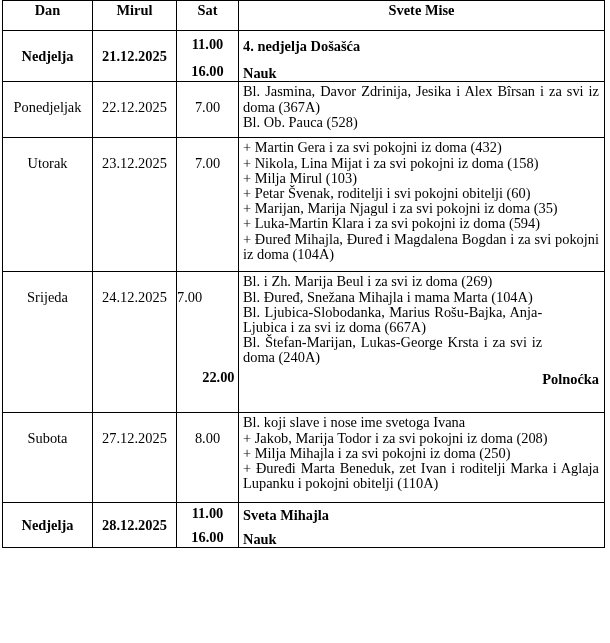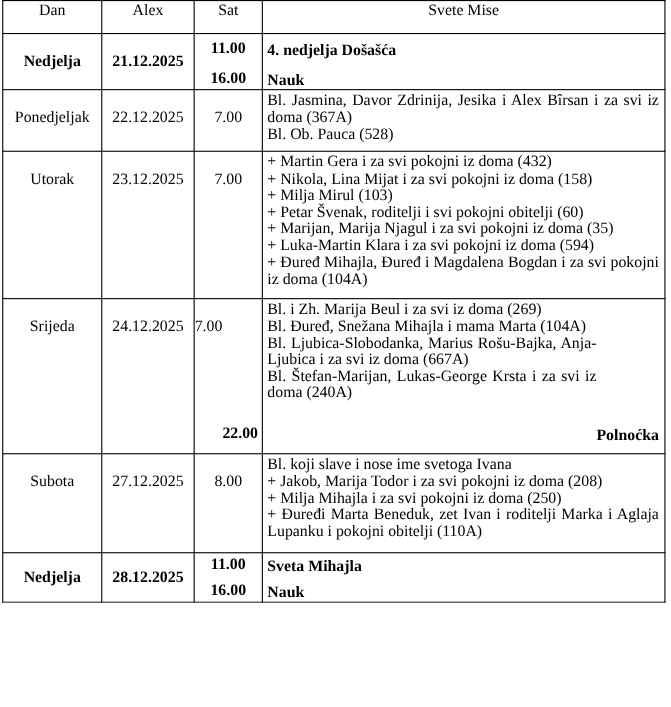--- a/index.html
+++ b/index.html
@@ -17,21 +17,21 @@
     width:602px;
   }
   col.c1{width:90px;} col.c2{width:84px;} col.c3{width:62px;} col.c4{width:366px;}
   th,td{
     border:1.5px solid #000;
     padding:0;
     vertical-align:top;
     overflow:hidden;
   }
   th{
-    font-weight:normal;
+    font-weight:bold;
     text-align:center;
     padding-top:2px;
     height:27px;
   }
   .b{font-weight:bold;}
   .c-day,.c-date{text-align:center;margin-left:24px;}
   .c-sat{text-align:center;}
   .c-mise{text-align:left;padding:2px 5px 0 4px;}
   .mise-line{text-align:justify;}
   
@@ -47,36 +47,36 @@
   .layout-paired.roomy .c-sat .time-line + .time-line,
   .layout-paired.roomy .c-mise .mise-line + .mise-line{margin-top:12px;}
   .layout-paired.tight .c-sat .time-line:first-child,
   .layout-paired.tight .c-mise .mise-line:first-child{margin-top:3px;}
   .layout-paired.tight .c-sat .time-line + .time-line,
   .layout-paired.tight .c-mise .mise-line + .mise-line{margin-top:8px;}
   .layout-paired .c-mise .mise-line{text-align:left;}
   
   .split-wrap{display:flex;flex-direction:row;height:136px;}
   .c-sat .split-wrap .time-line:first-child{margin-top:18px;}
-  .push{margin-top:auto;margin-bottom:6px;}
+  .push{margin-top:auto;margin-bottom:23px;}
 </style>
 </head>
 <body>
 
 <table>
   <colgroup>
       <col class="c1">
       <col class="c2">
       <col class="c3">
       <col class="c4">
     </colgroup>
   <thead>
     <tr style="height:30px;">
       <th>Dan</th>
-      <th>Alex</th>
+      <th>Mirul</th>
       <th>Sat</th>
       <th>Svete Mise</th>
     </tr>
   </thead>
   <tbody id="schedule-body">
       <tr class="day-row layout-paired roomy" style="height: 51px;">
         <td class="c-day b">Nedjelja</td>
         <td class="c-date b">21.12.2025</td>
         <td class="c-sat">
           <div class="time-line b">11.00</div>

